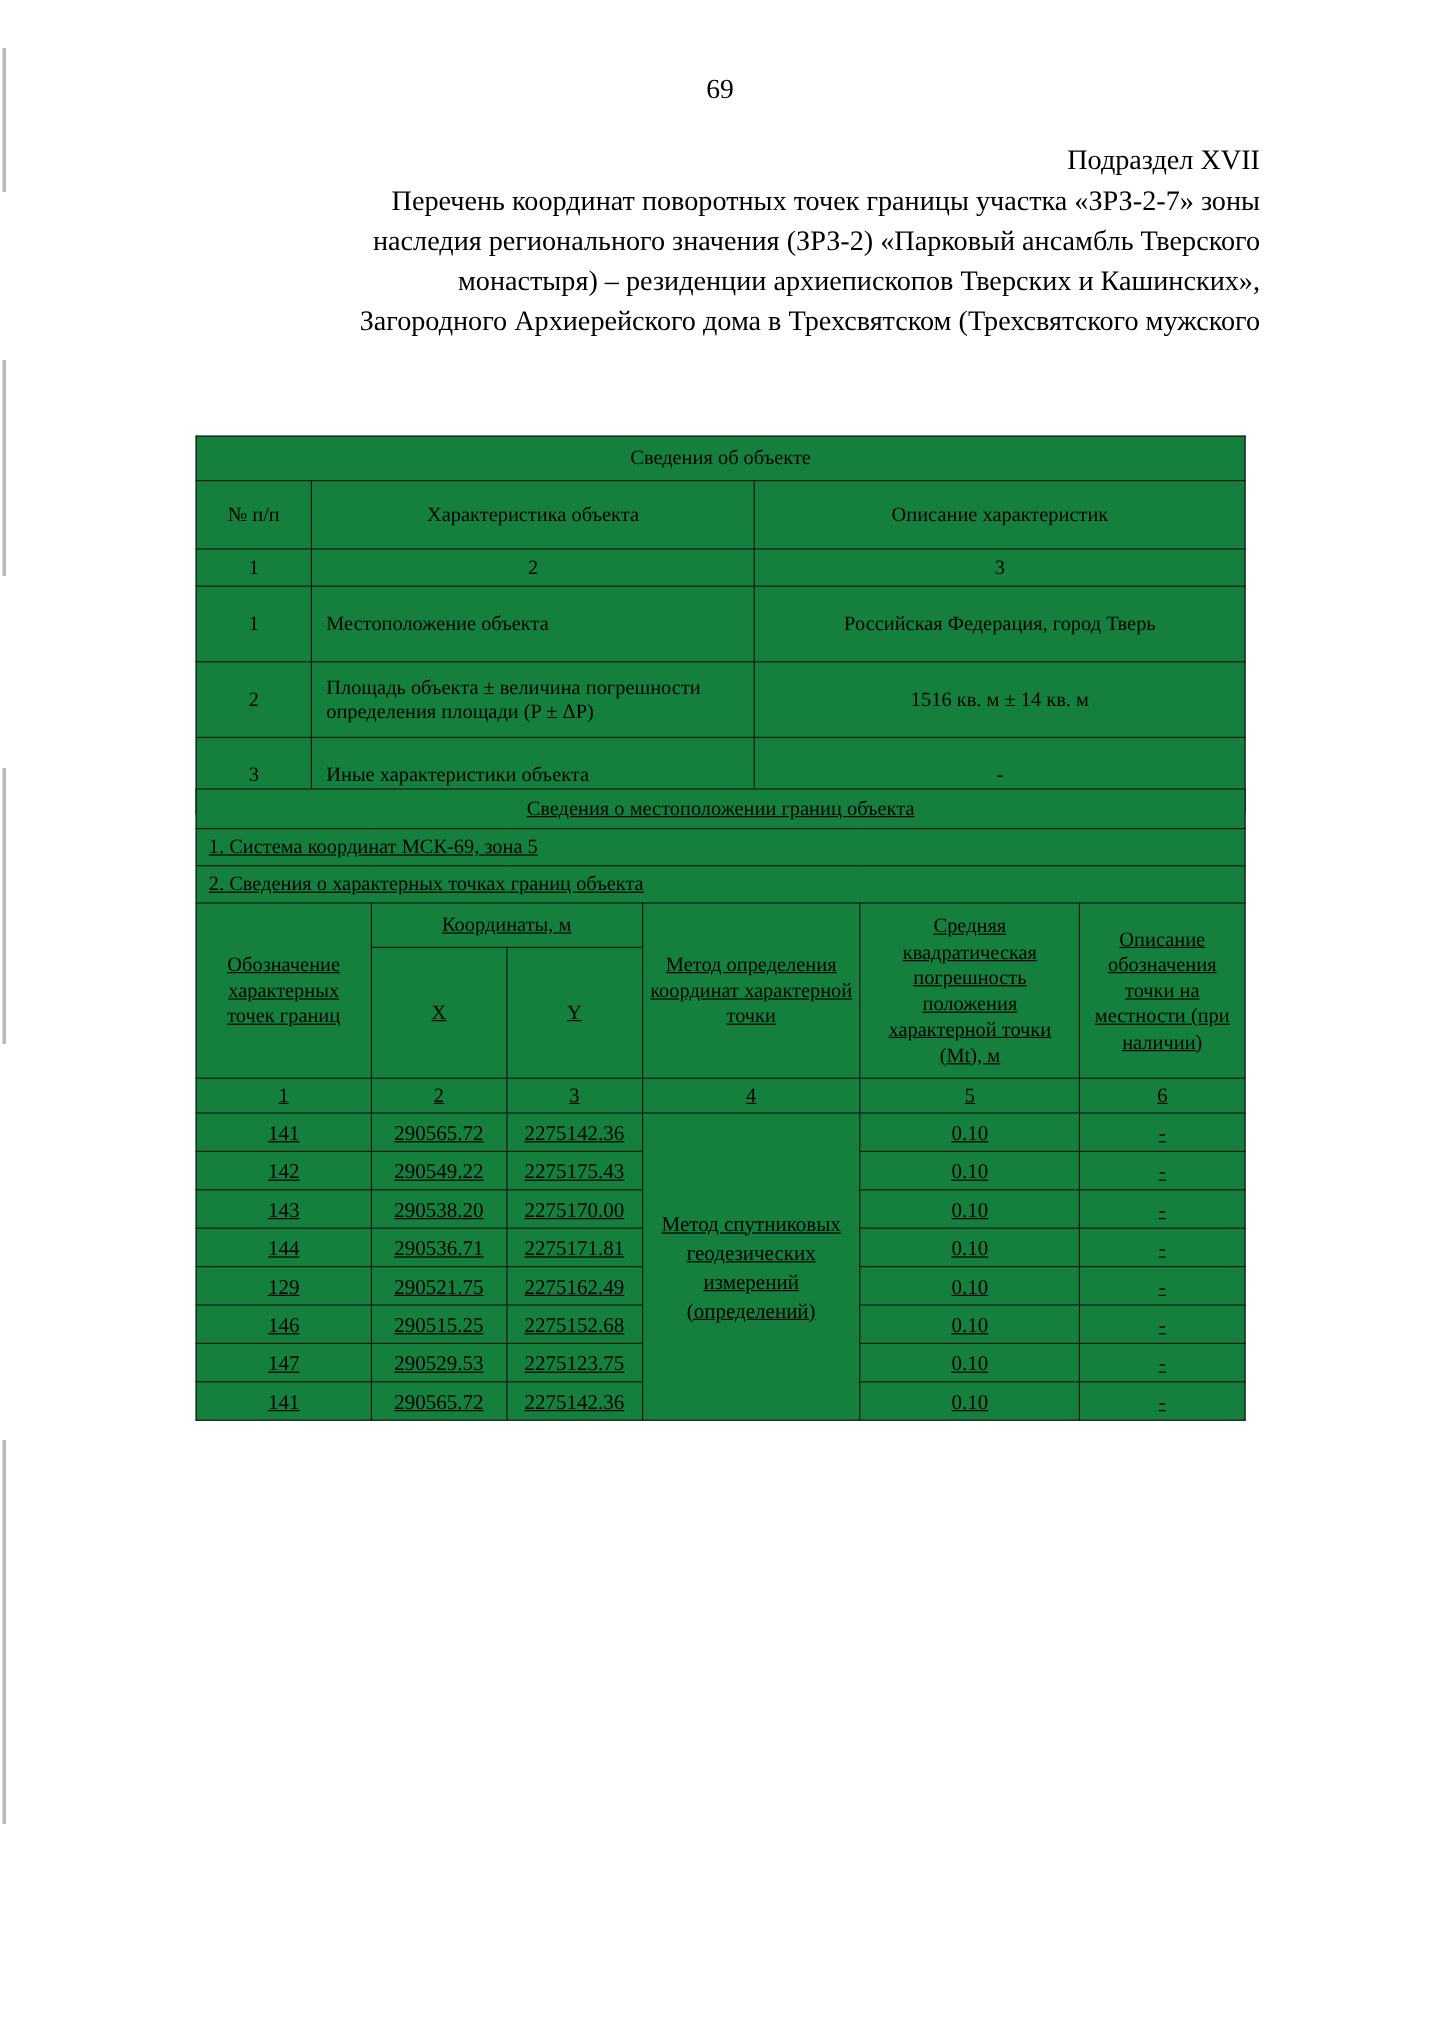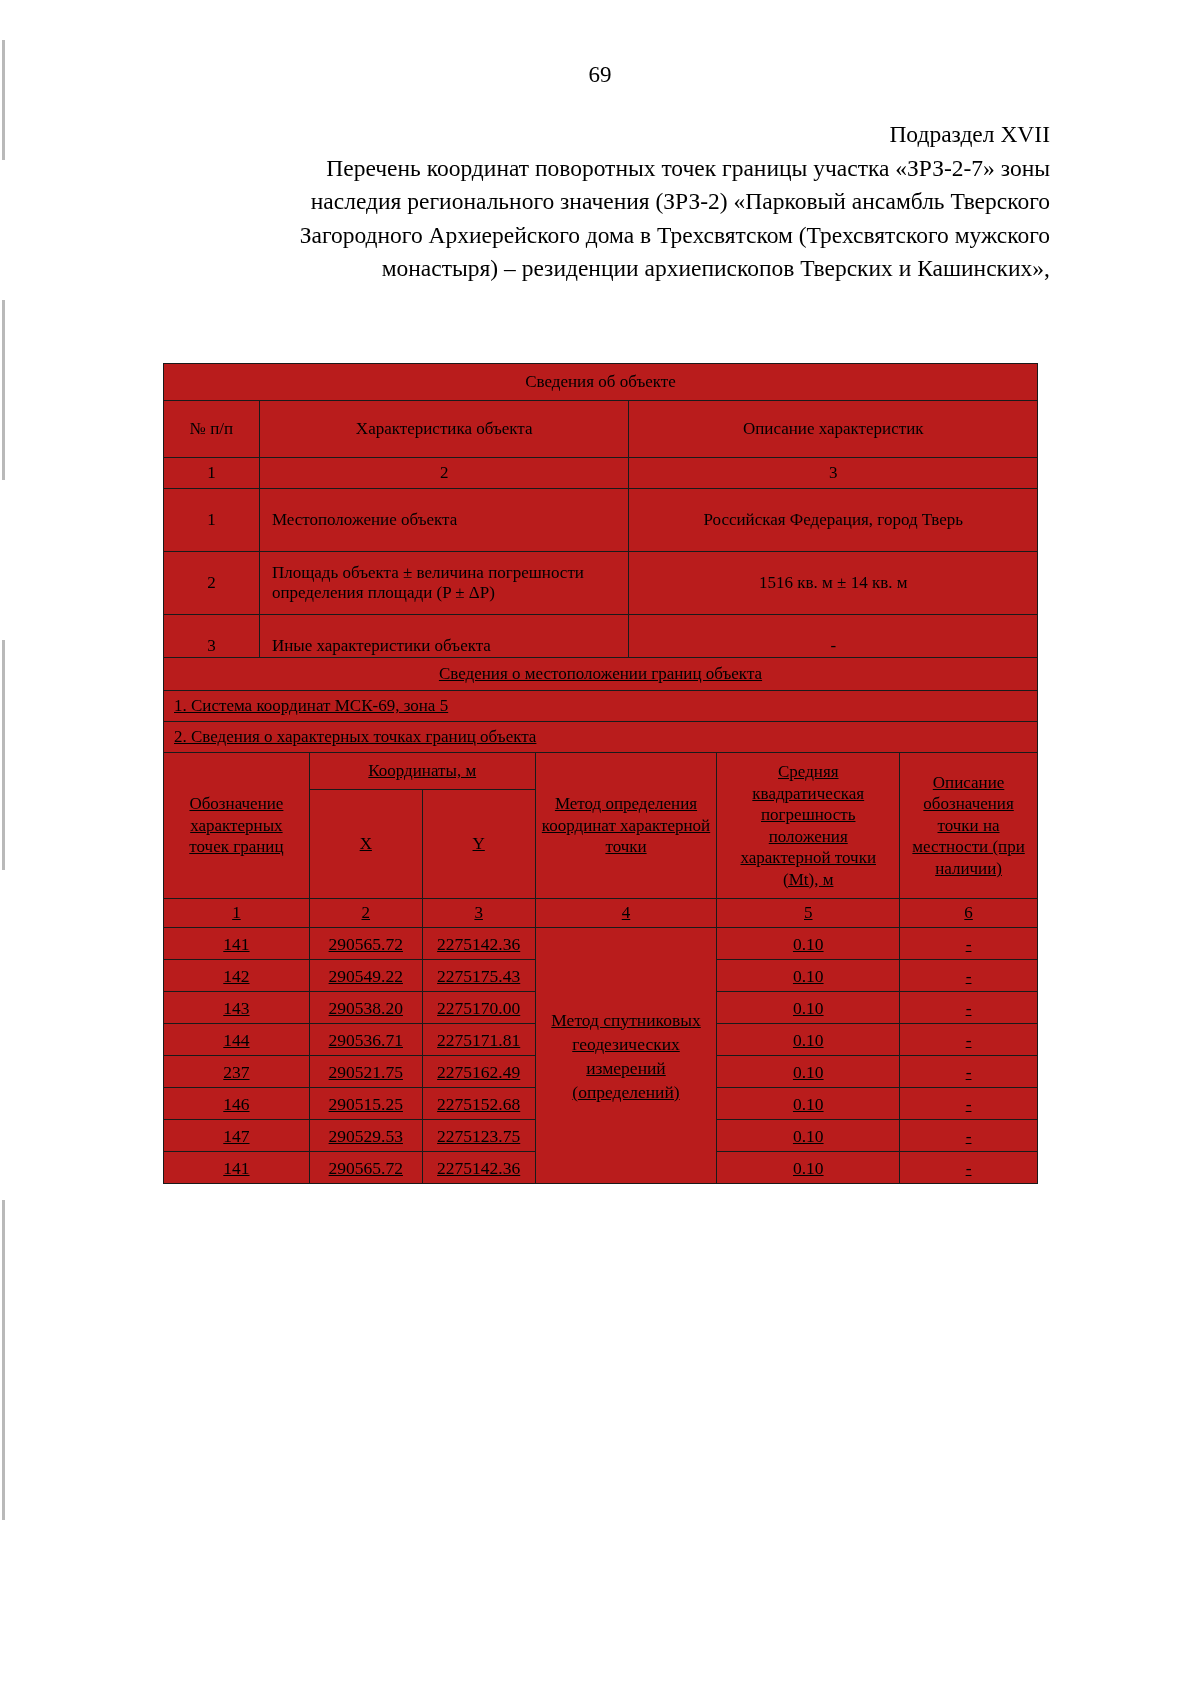--- a/index.html
+++ b/index.html
@@ -52,21 +52,21 @@
   .subsection-heading {
     font-size: 23.5px;
     margin-bottom: 0px;
   }
 
   
   table.doc {
     position: absolute;
     border-collapse: collapse;
     font-size: 17px;
-    background: #b91c1c;
+    background: #15803d;
   }
   table.doc td, table.doc th {
     border: 1px solid #1a1a1a;
     padding: 4px 6px;
     font-weight: normal;
     vertical-align: middle;
     text-align: center;
     line-height: 20px;
   }
 
@@ -117,22 +117,22 @@
   <div class="edge-mark" style="left:2px; top:300px; height:180px;"></div>
   <div class="edge-mark" style="left:2px; top:640px; height:230px;"></div>
   <div class="edge-mark" style="left:2px; top:1200px; height:320px;"></div>
 
   <div class="page-number">69</div>
 
   <div class="title-block">
     <div class="subsection-heading">Подраздел XVII</div>
     <div>Перечень координат поворотных точек границы участка «ЗРЗ-2-7» зоны</div>
     <div>наследия регионального значения (ЗРЗ-2) «Парковый ансамбль Тверского</div>
+    <div>монастыря) – резиденции архиепископов Тверских и Кашинских»,</div>
     <div>Загородного Архиерейского дома в Трехсвятском (Трехсвятского мужского</div>
-    <div>монастыря) – резиденции архиепископов Тверских и Кашинских»,</div>
   </div>
 
   <table class="doc" id="table-object">
     <colgroup>
       <col style="width:96px;">
       <col style="width:370px;">
       <col style="width:409px;">
     </colgroup>
     <tbody>
       <tr>
@@ -230,21 +230,21 @@
         <td>-</td>
       </tr>
       <tr class="datarow">
         <td>144</td>
         <td>290536.71</td>
         <td>2275171.81</td>
         <td>0.10</td>
         <td>-</td>
       </tr>
       <tr class="datarow">
-        <td>237</td>
+        <td>129</td>
         <td>290521.75</td>
         <td>2275162.49</td>
         <td>0.10</td>
         <td>-</td>
       </tr>
       <tr class="datarow">
         <td>146</td>
         <td>290515.25</td>
         <td>2275152.68</td>
         <td>0.10</td>

